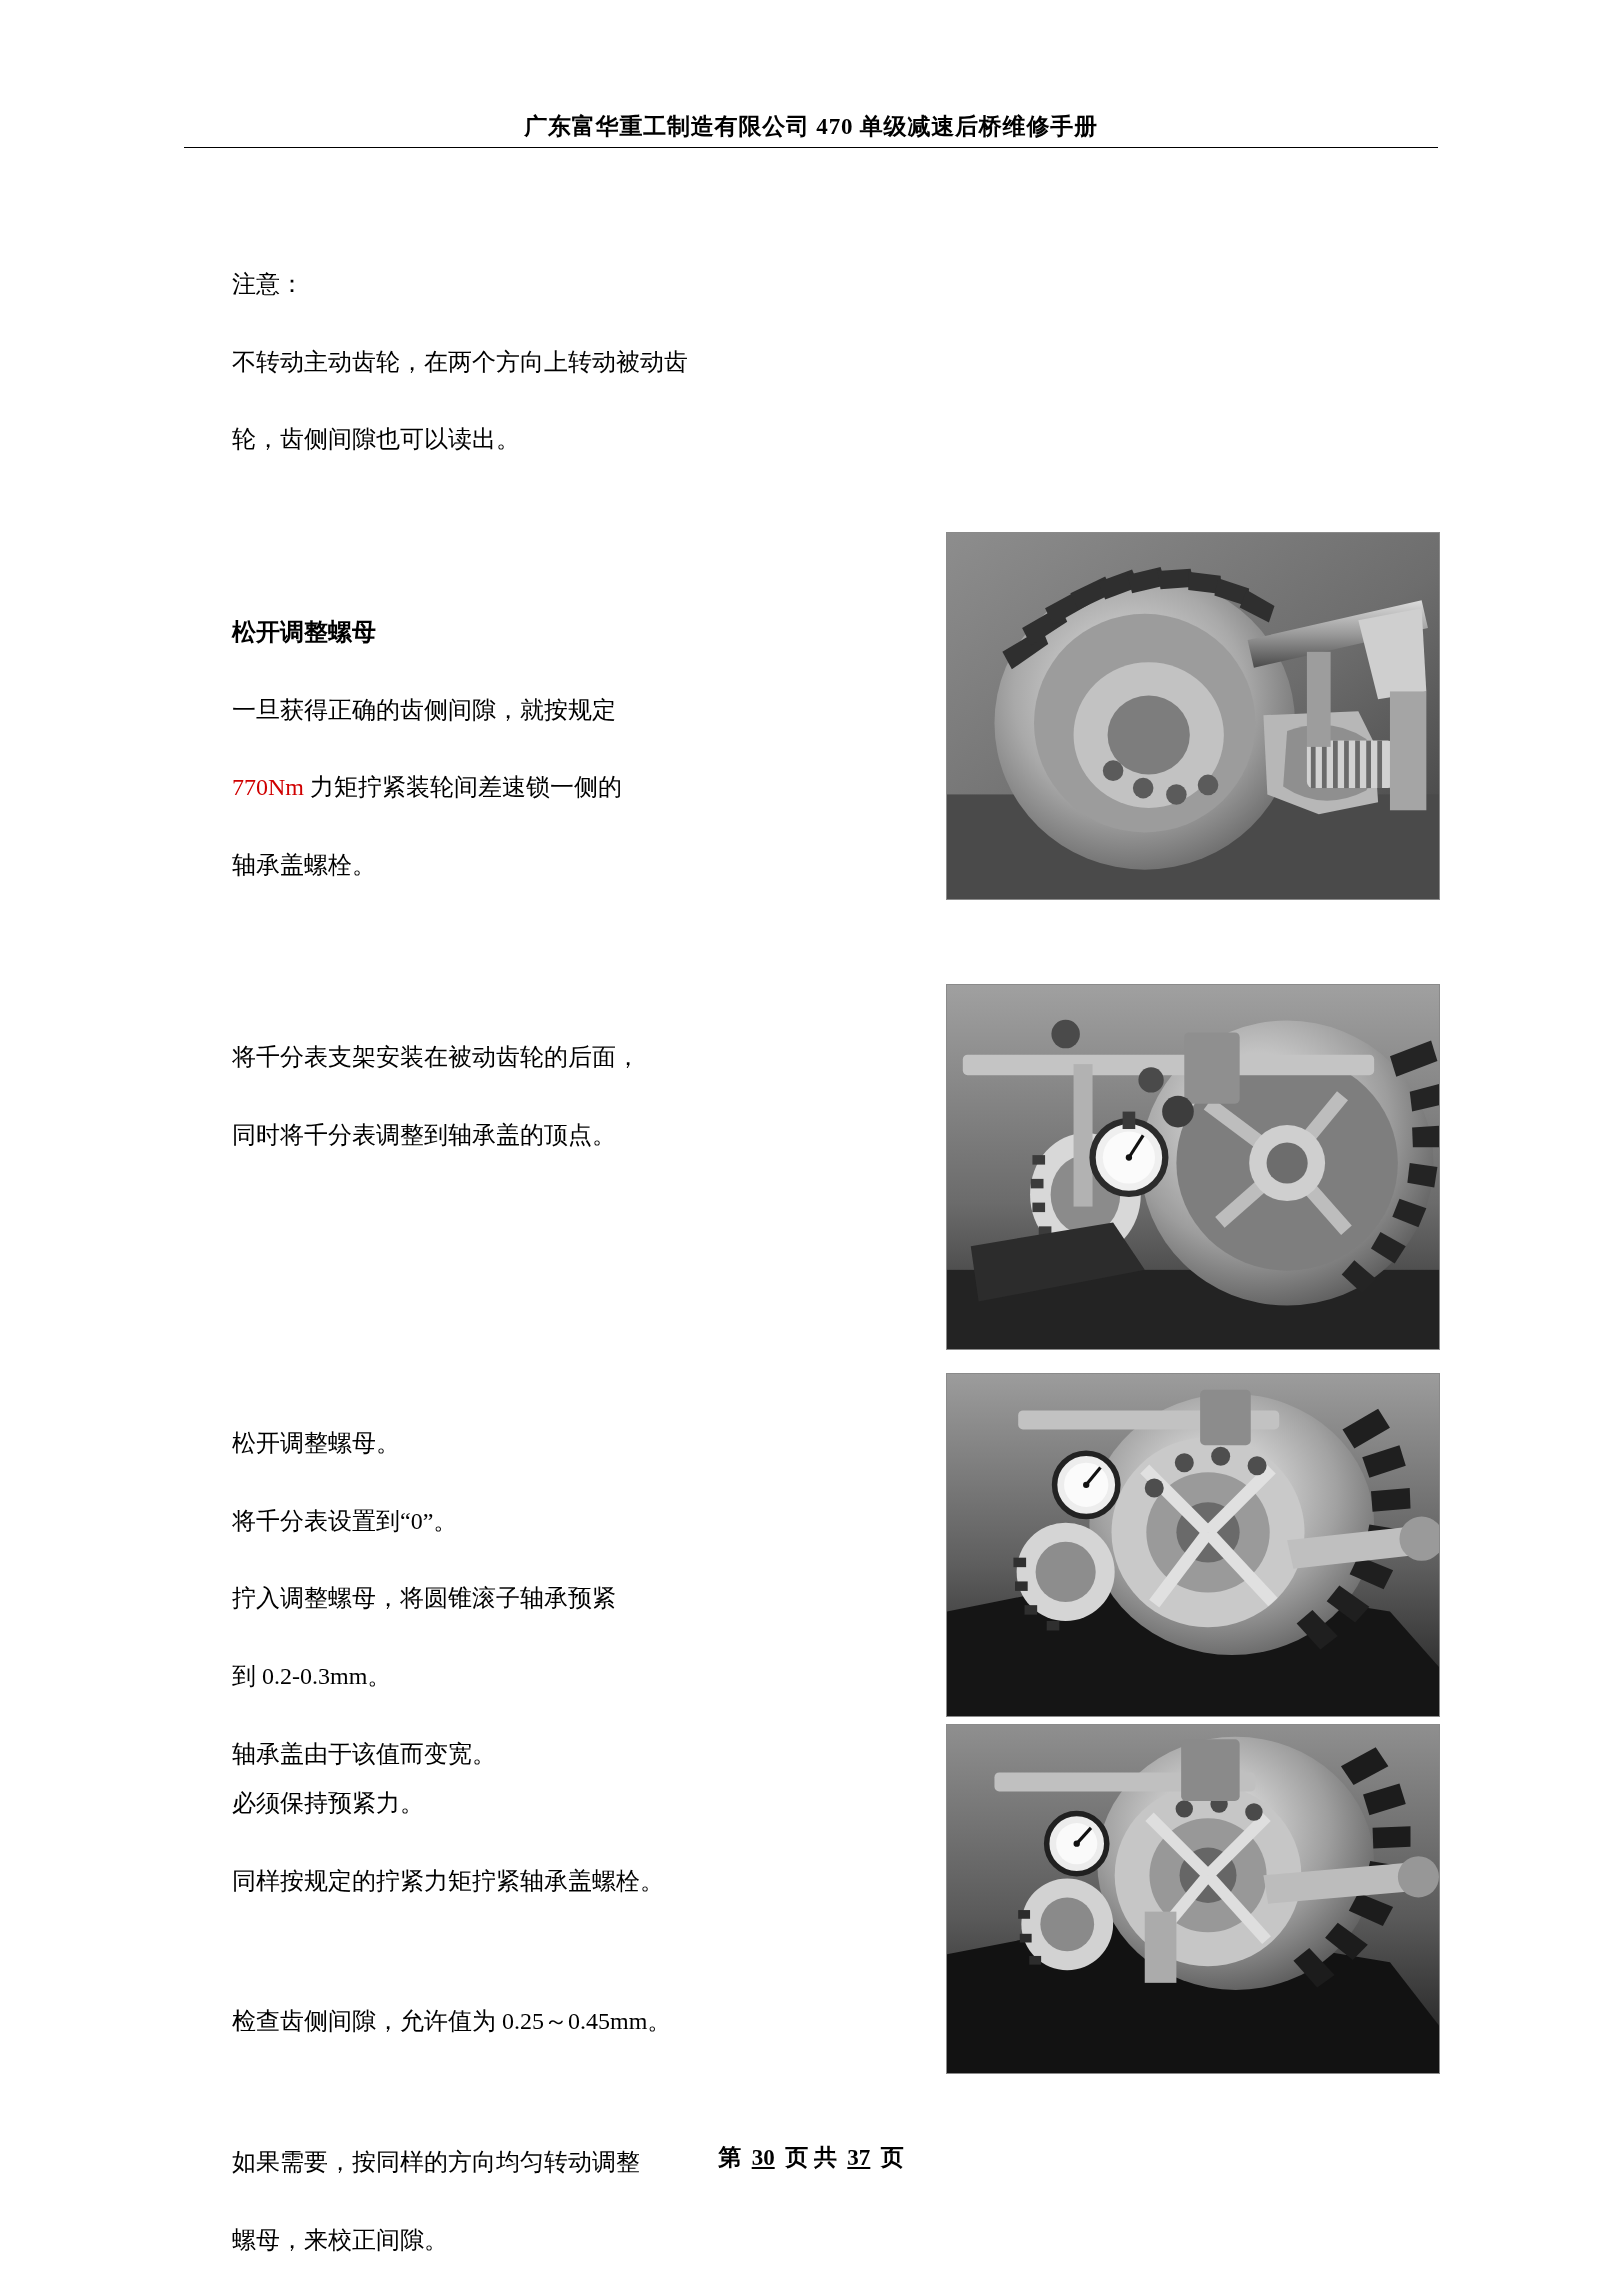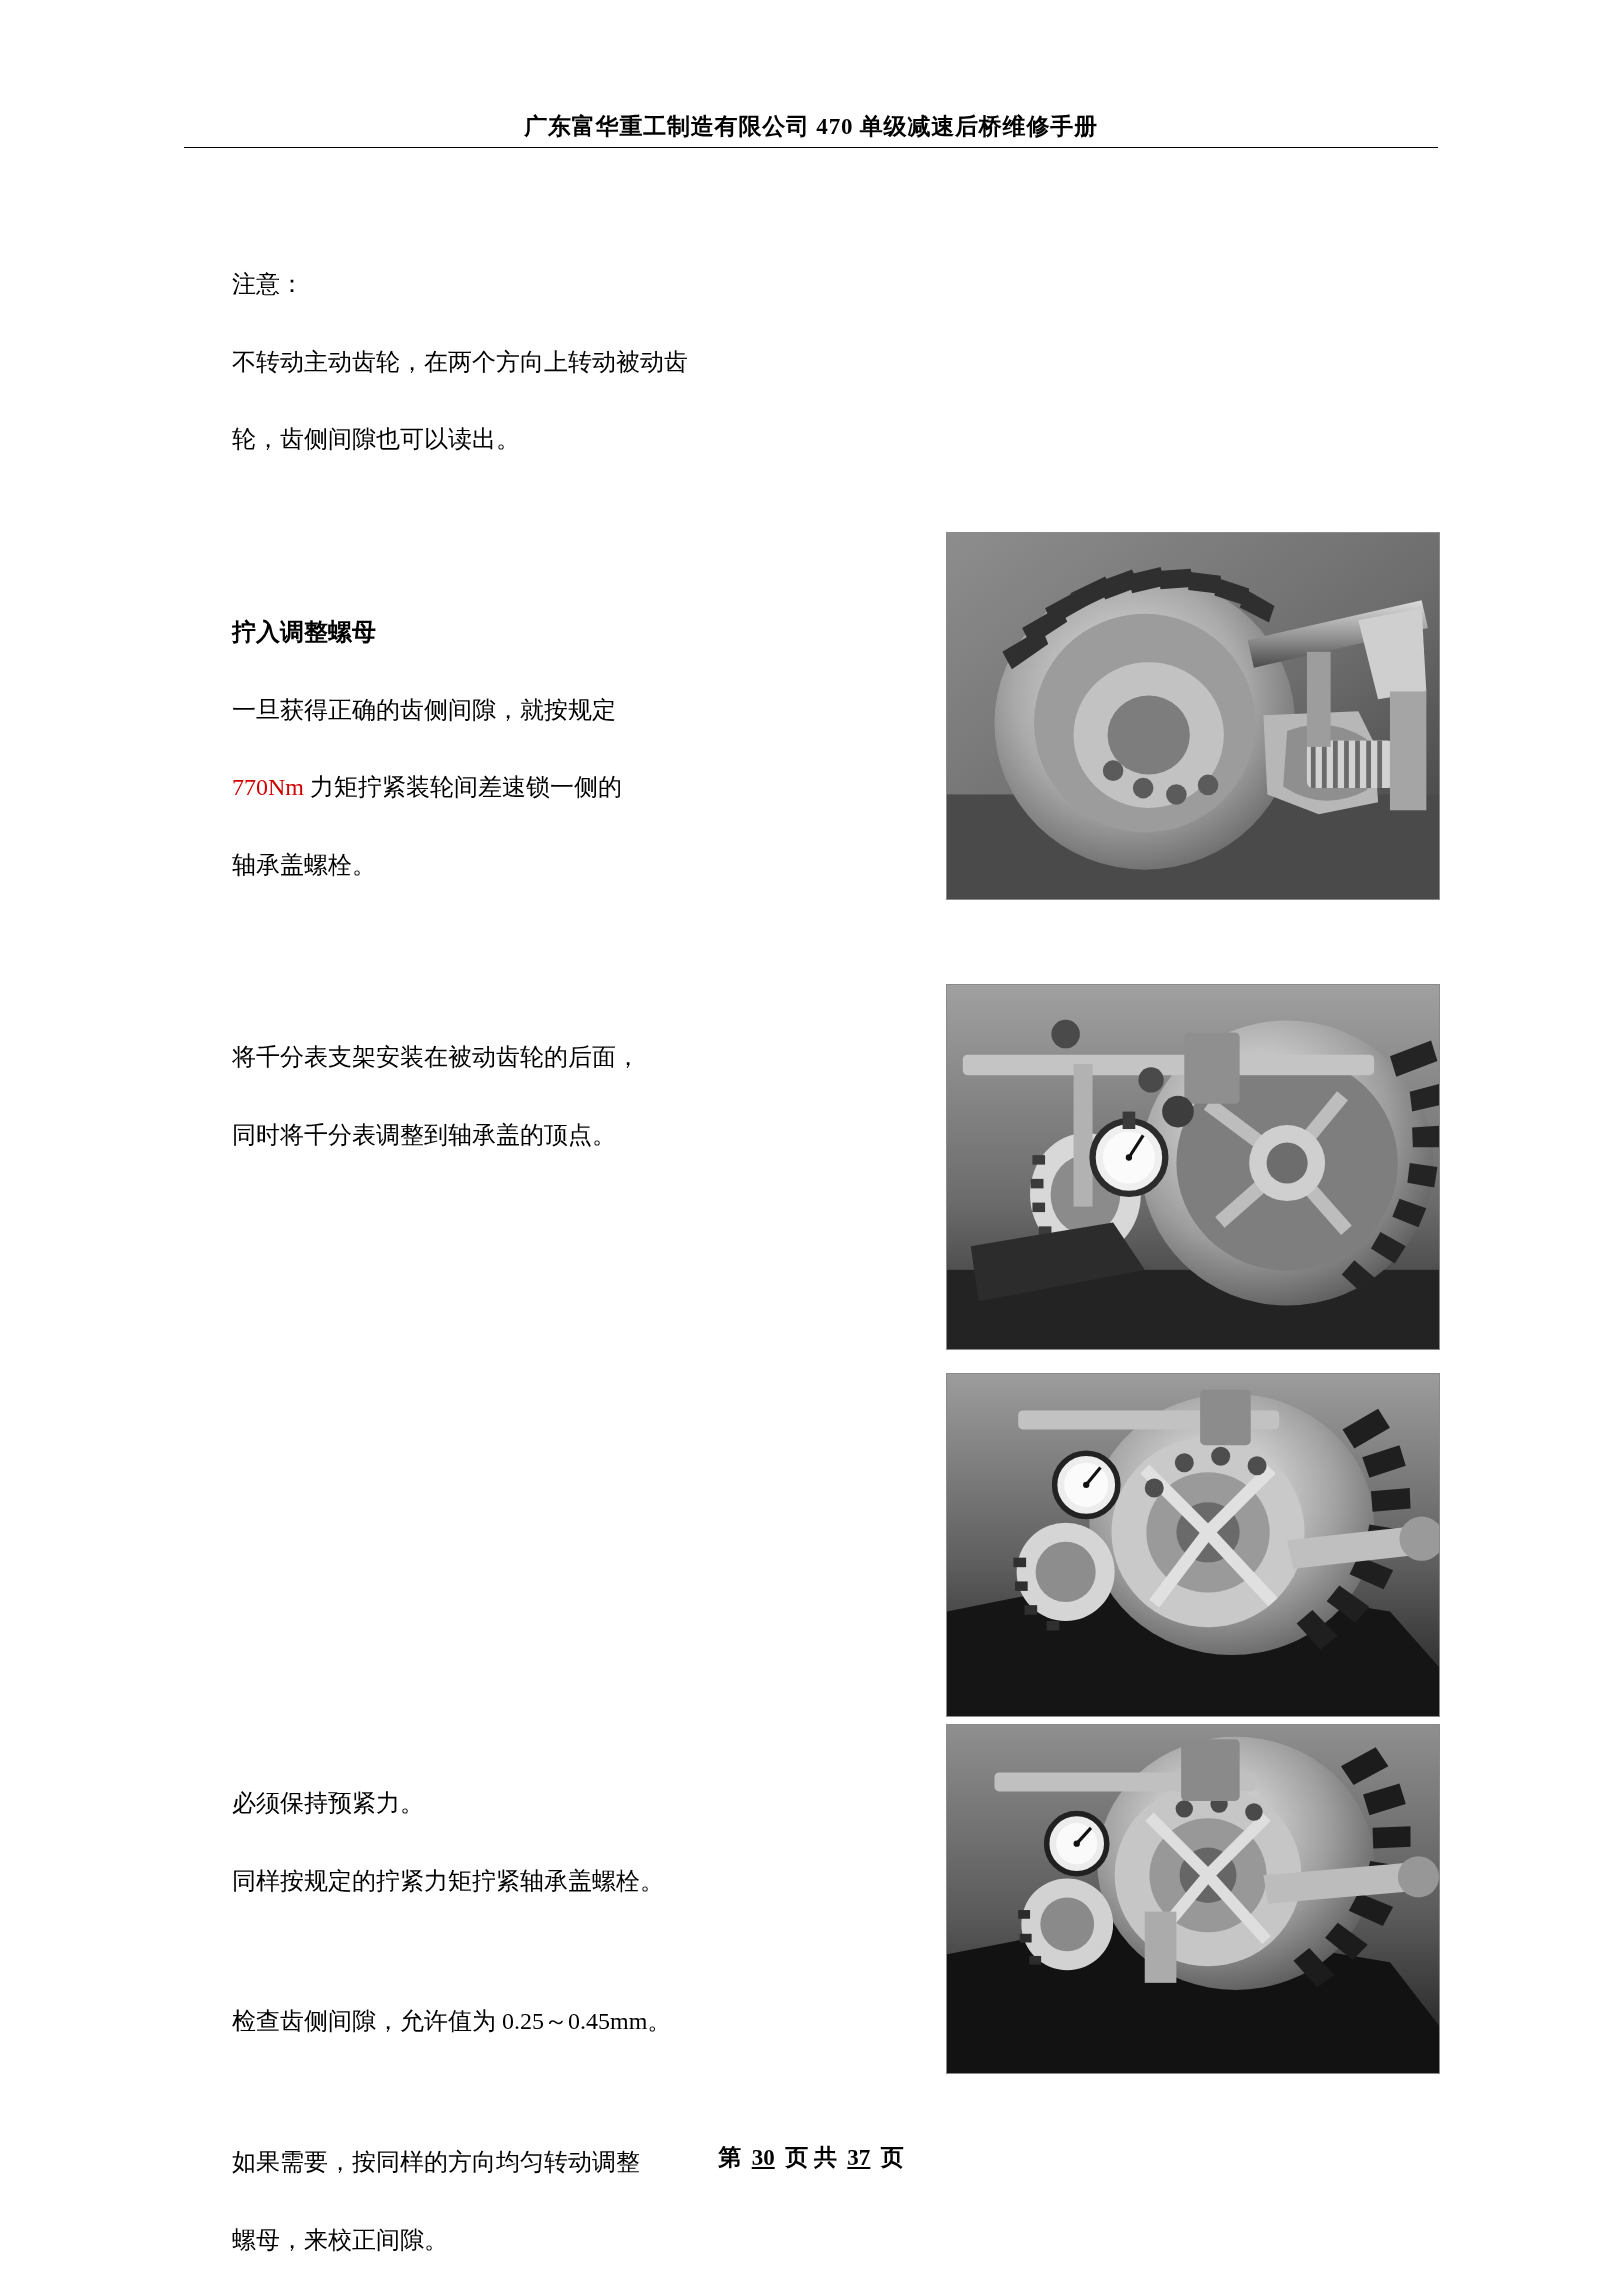--- a/index.html
+++ b/index.html
@@ -111,31 +111,38 @@
   </div>
   <div class="header-rule"></div>
 
   <div class="text-block note-block">
     <span class="line">注意：</span>
     <span class="line">不转动主动齿轮，在两个方向上转动被动齿</span>
     <span class="line">轮，齿侧间隙也可以读出。</span>
   </div>
 
   <div class="text-block preload-block">
-    <span class="line bold">拧入调整螺母</span>
+    <span class="line bold">松开调整螺母</span>
     <span class="line">一旦获得正确的齿侧间隙，就按规定</span>
     <span class="line"><span class="accent">770Nm</span><span> 力矩拧紧装轮间差速锁一侧的</span></span>
     <span class="line">轴承盖螺栓。</span>
   </div>
 
   <div class="text-block dial-block">
     <span class="line">将千分表支架安装在被动齿轮的后面，</span>
     <span class="line">同时将千分表调整到轴承盖的顶点。</span>
   </div>
 
+  <div class="text-block nut-block">
+    <span class="line">松开调整螺母。</span>
+    <span class="line">将千分表设置到“0”。</span>
+    <span class="line">拧入调整螺母，将圆锥滚子轴承预紧</span>
+    <span class="line">到 0.2-0.3mm。</span>
+    <span class="line">轴承盖由于该值而变宽。</span>
+  </div>
 
   <div class="text-block final-block">
     <span class="line">必须保持预紧力。</span>
     <span class="line">同样按规定的拧紧力矩拧紧轴承盖螺栓。</span>
     <span class="para-gap"></span>
     <span class="line">检查齿侧间隙，允许值为 0.25～0.45mm。</span>
     <span class="para-gap"></span>
     <span class="line">如果需要，按同样的方向均匀转动调整</span>
     <span class="line">螺母，来校正间隙。</span>
   </div>

